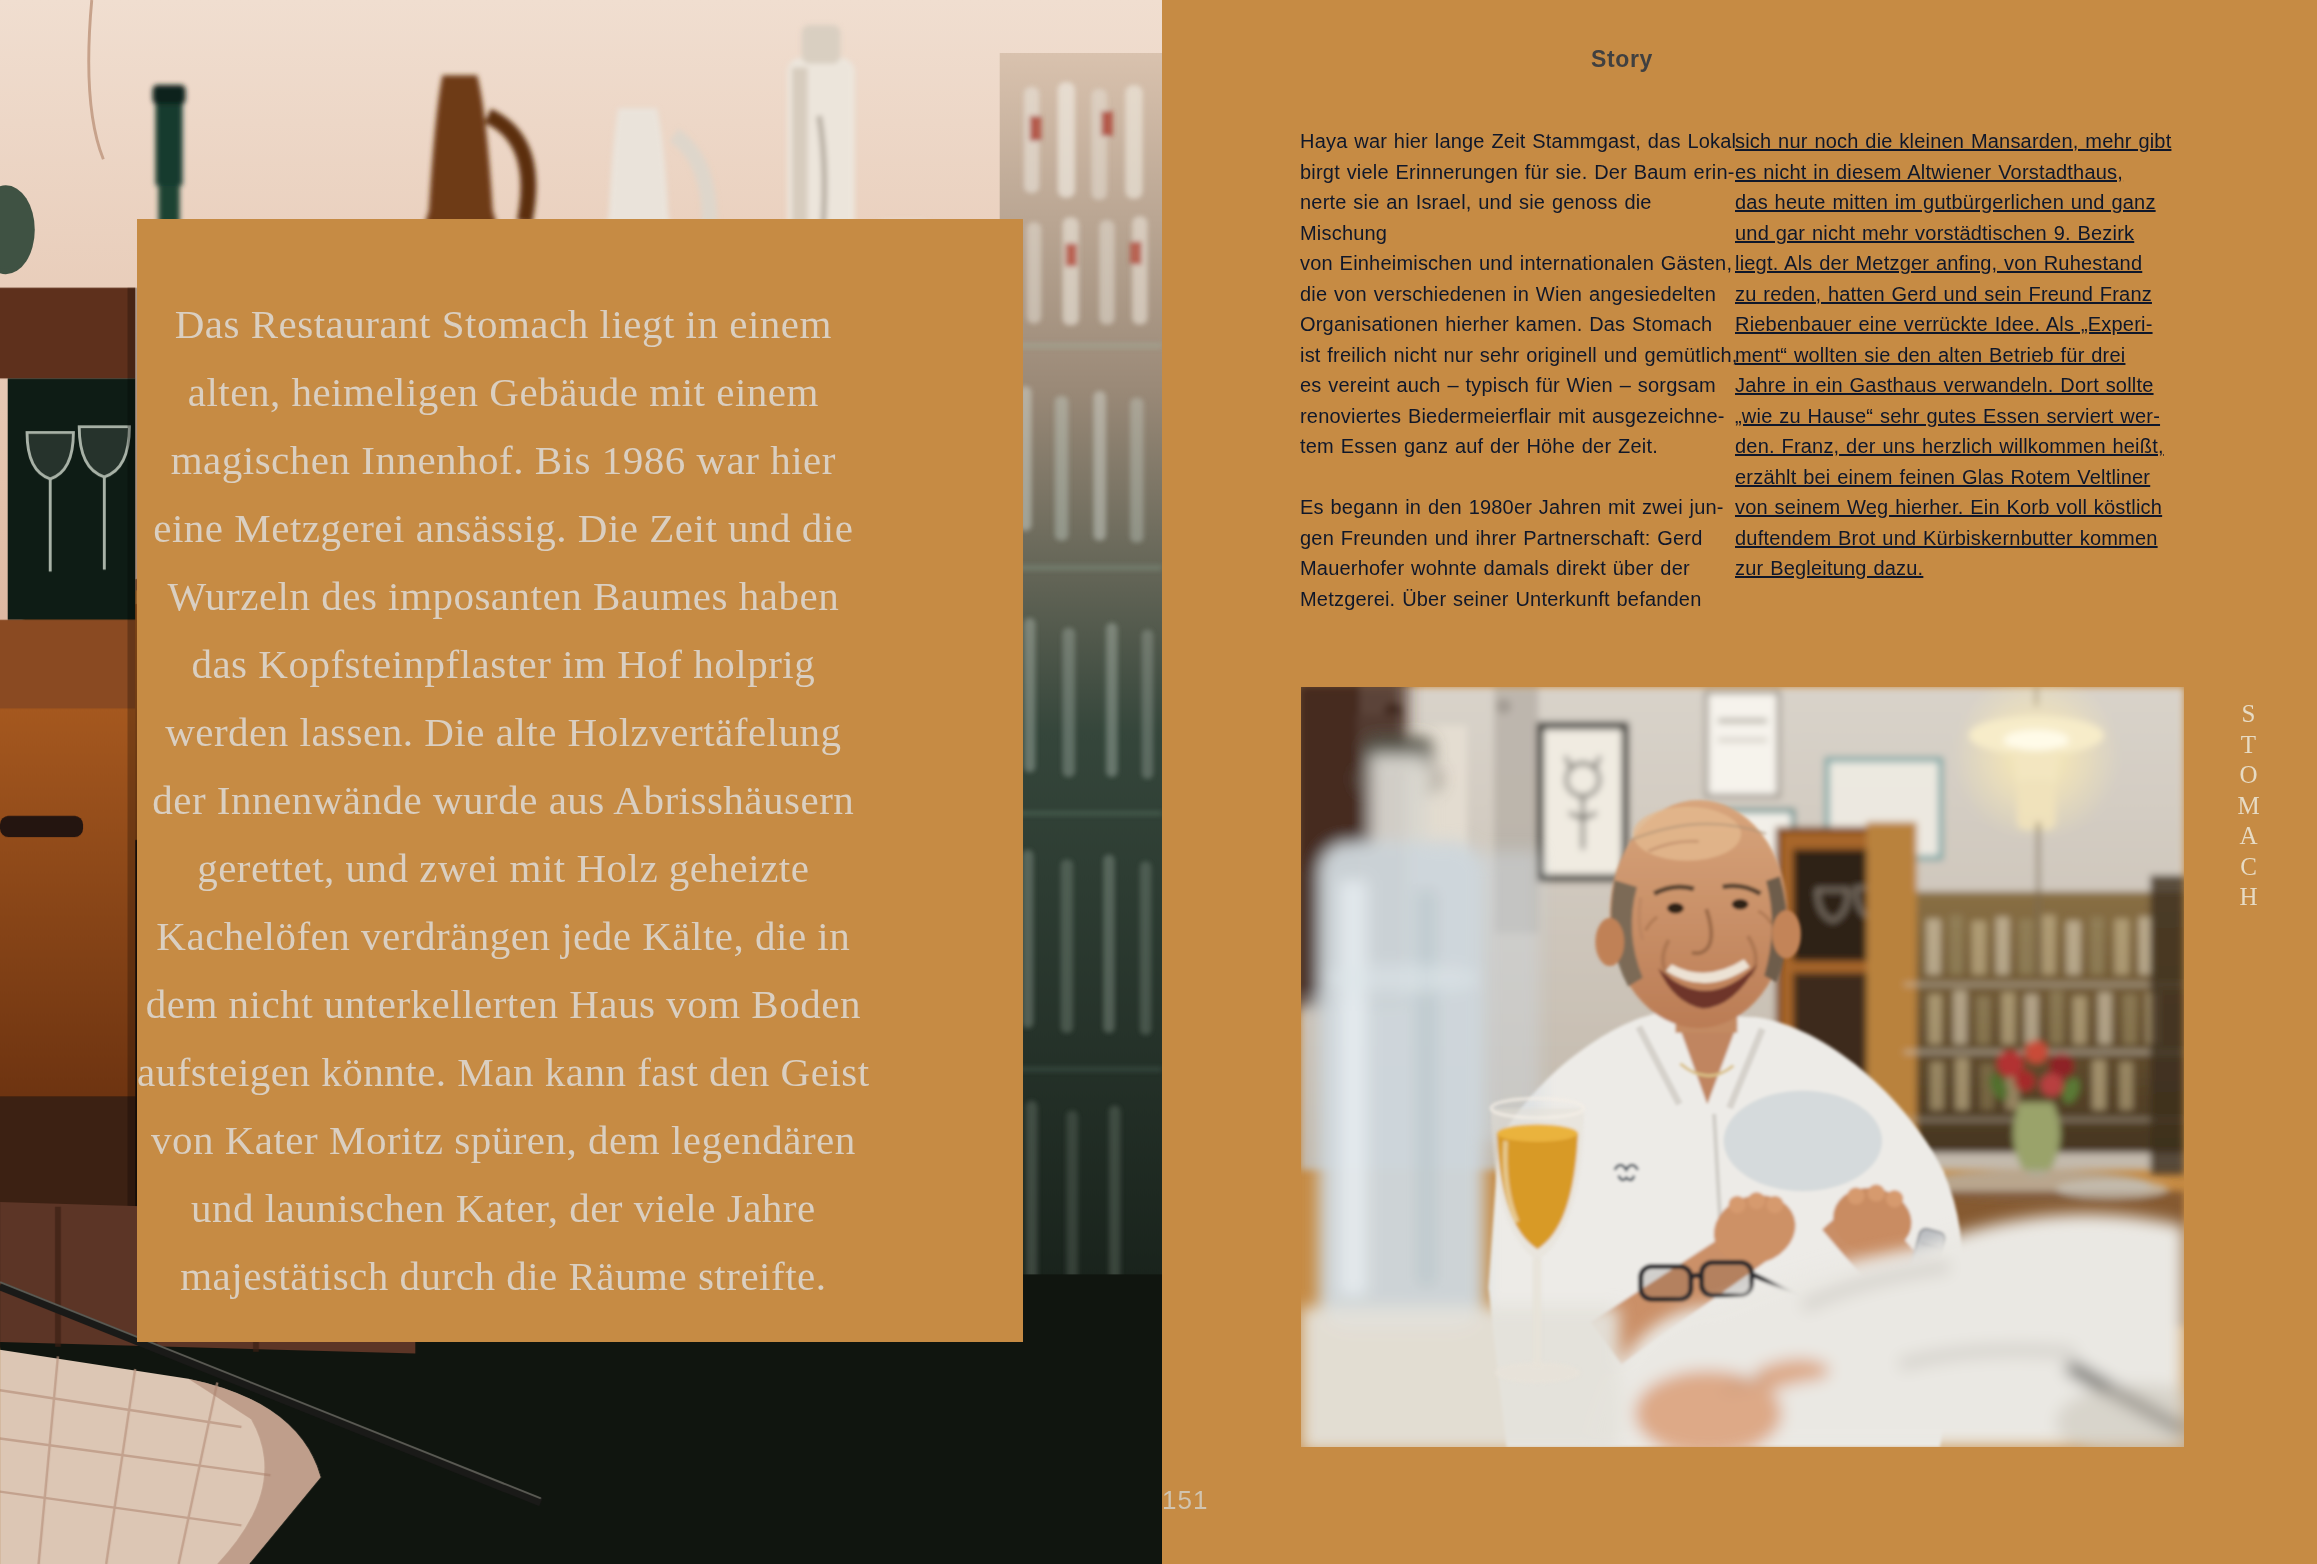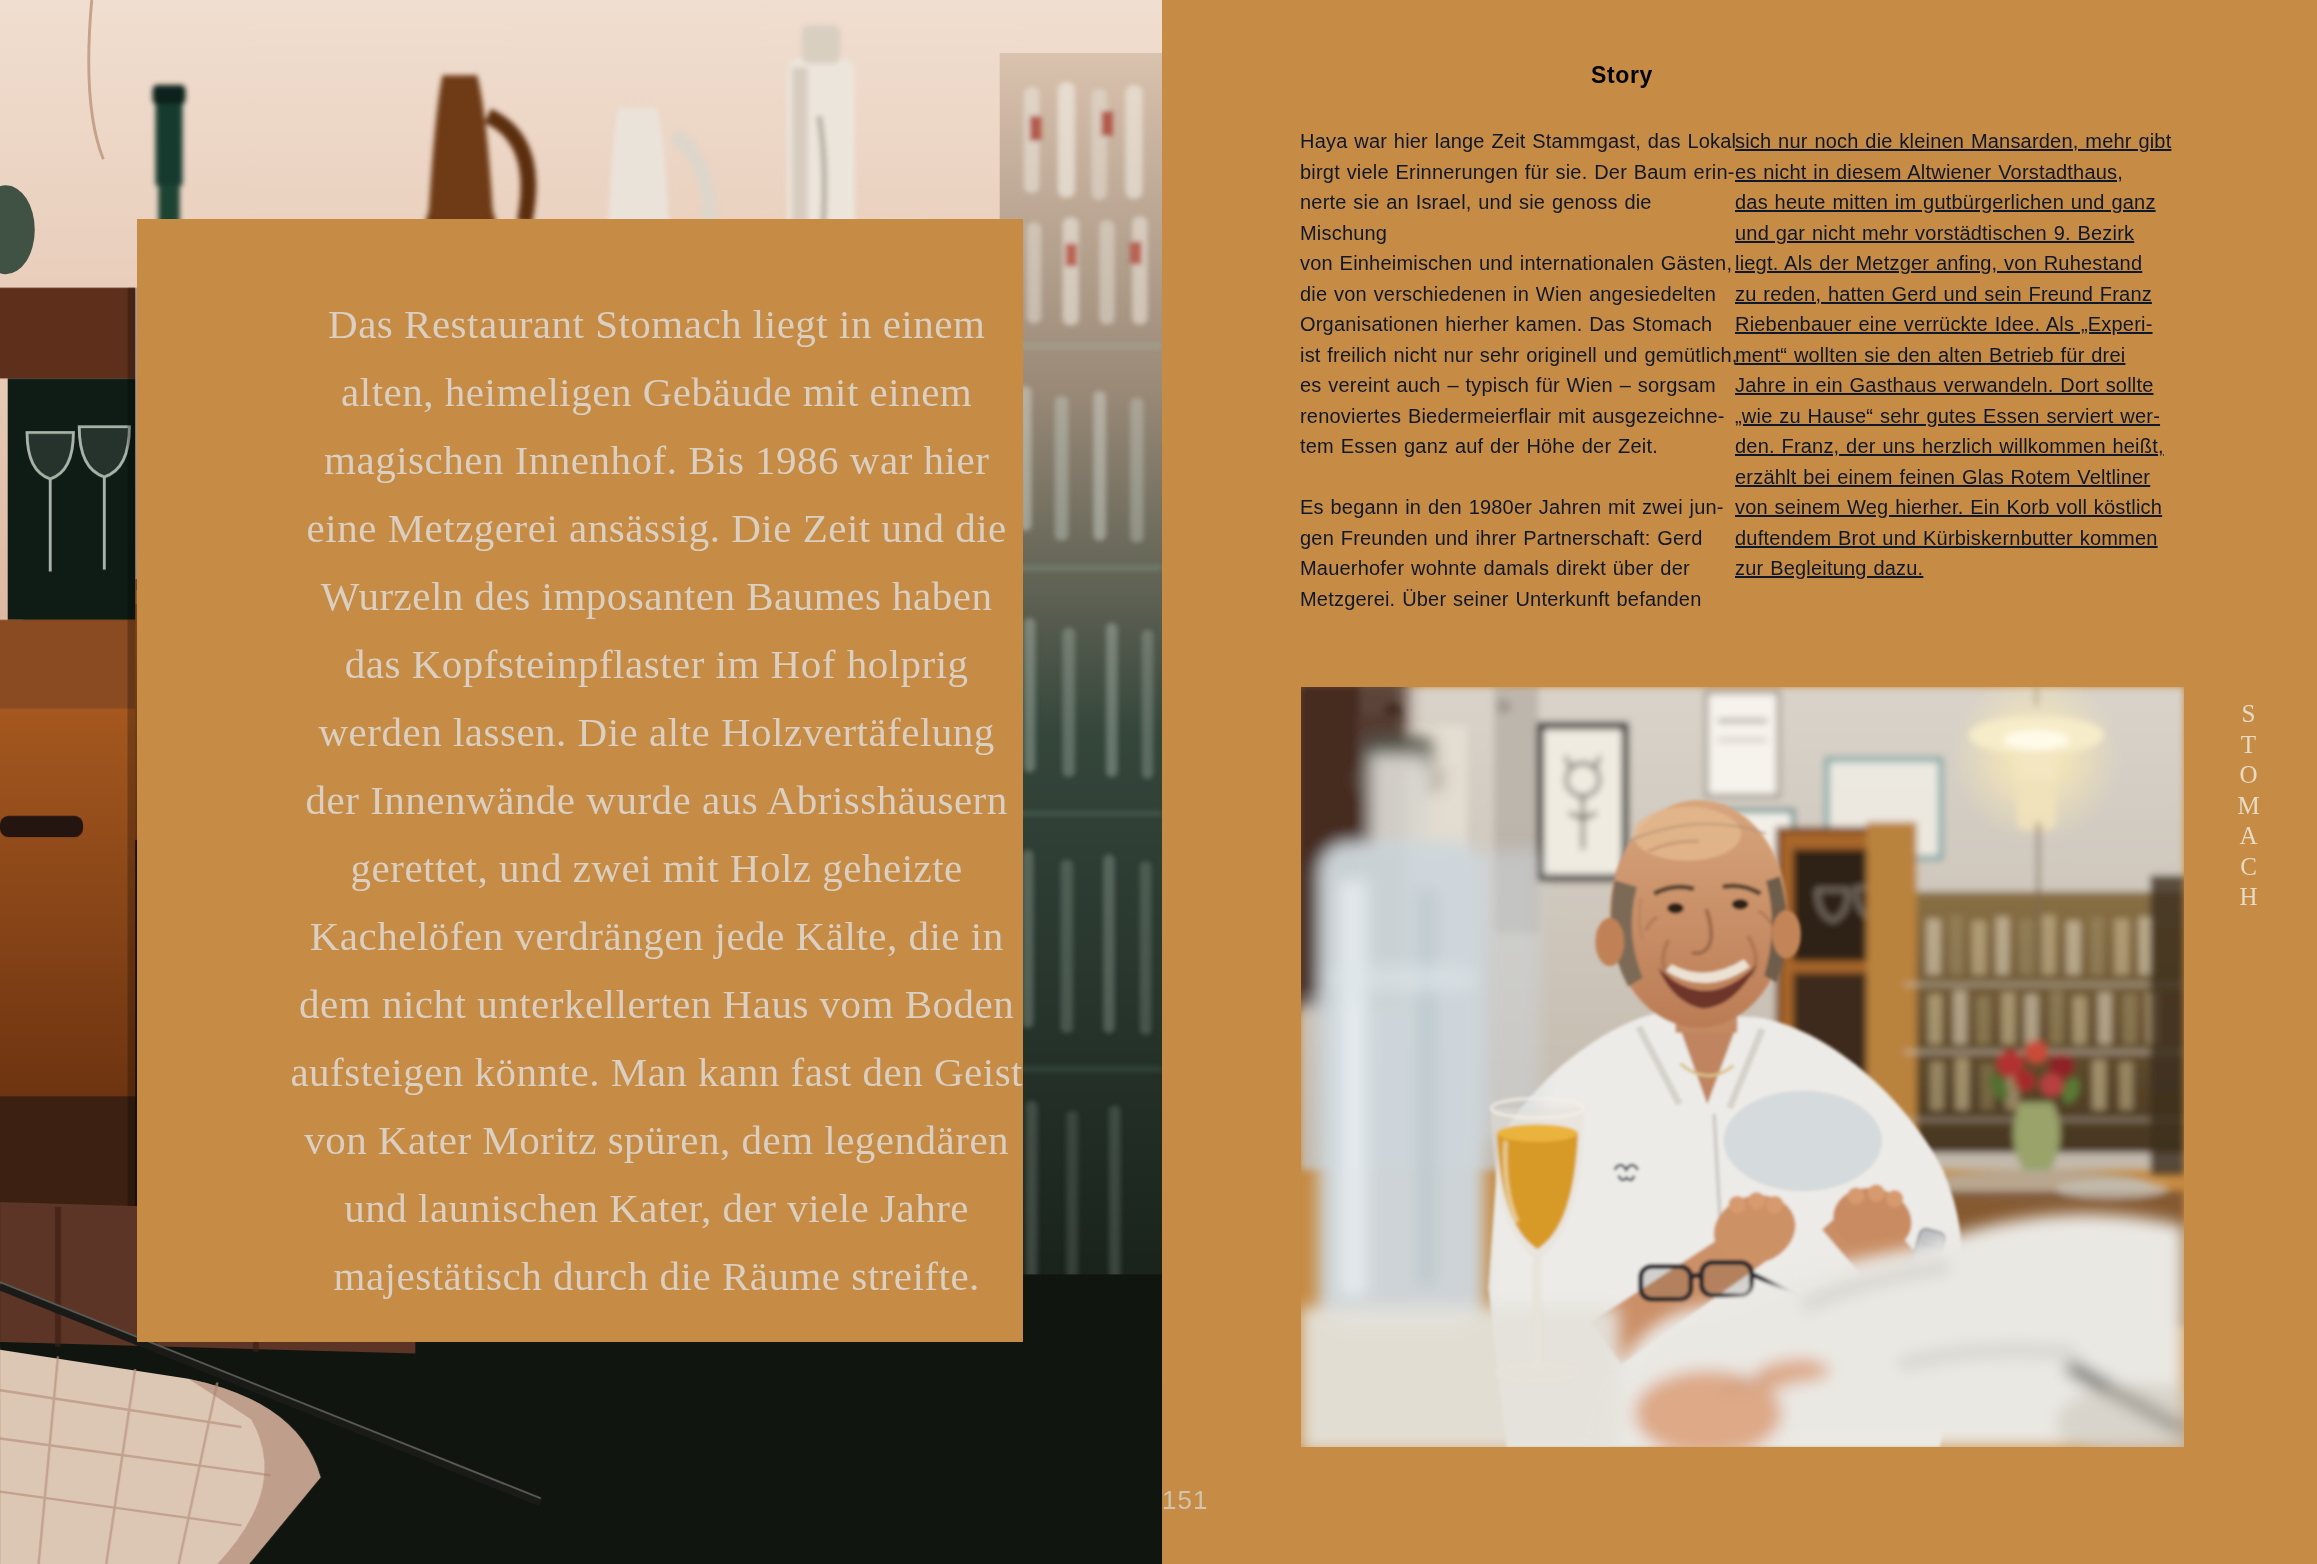--- a/index.html
+++ b/index.html
@@ -1,27 +1,27 @@
 <!DOCTYPE html>
 <html><head>
 <meta charset="utf-8">
 <style>
   html,body{margin:0;padding:0;background:#555;}
   .spread{position:relative;width:2317px;height:1564px;background:#c68b44;overflow:hidden;
           font-family:"Liberation Sans",sans-serif;}
   .left-page{position:absolute;left:0;top:0;width:1162px;height:1564px;}
   .left-page svg{position:absolute;left:0;top:0;width:100%;height:100%;}
   .quote-box{position:absolute;left:137px;top:219px;width:886px;height:1123px;
-             background:#c68b44;display:flex;justify-content:flex-end;}
+             background:#c68b44;display:flex;justify-content:flex-start;}
   .quote{margin-top:71px;font-family:"Liberation Serif","DejaVu Serif",serif;
          font-size:41px;line-height:68px;font-weight:400;letter-spacing:0.5px;
          color:#dacfc1;text-align:center;white-space:pre-line;}
   .right-page{position:absolute;left:1162px;top:0;width:1156px;height:1564px;}
   .story-header{position:absolute;left:0;top:46px;width:920px;text-align:center;
-                font-size:23px;font-weight:700;letter-spacing:0.6px;color:#000000;margin-top:16px;}
+                font-size:23px;font-weight:700;letter-spacing:0.6px;color:#404040;}
   .col{position:absolute;top:126px;width:439px;font-size:20px;line-height:30.5px;
        letter-spacing:0.2px;word-spacing:1px;color:#0f172a;white-space:pre-line;}
   .col-left{left:138px;}
   .col-right{left:573px;text-decoration:underline;}
   .photo-man{position:absolute;left:139px;top:687px;width:883px;height:760px;overflow:hidden;}
   .photo-man svg{width:100%;height:100%;display:block;}
   .vertical-title{position:absolute;left:1058px;top:699px;width:58px;text-align:center;
                   font-family:"Liberation Serif","DejaVu Serif",serif;font-size:25px;
                   line-height:30.5px;letter-spacing:1px;color:#e7dbc4;white-space:pre-line;}
   .page-number{position:absolute;left:0;top:1485px;width:1156px;

